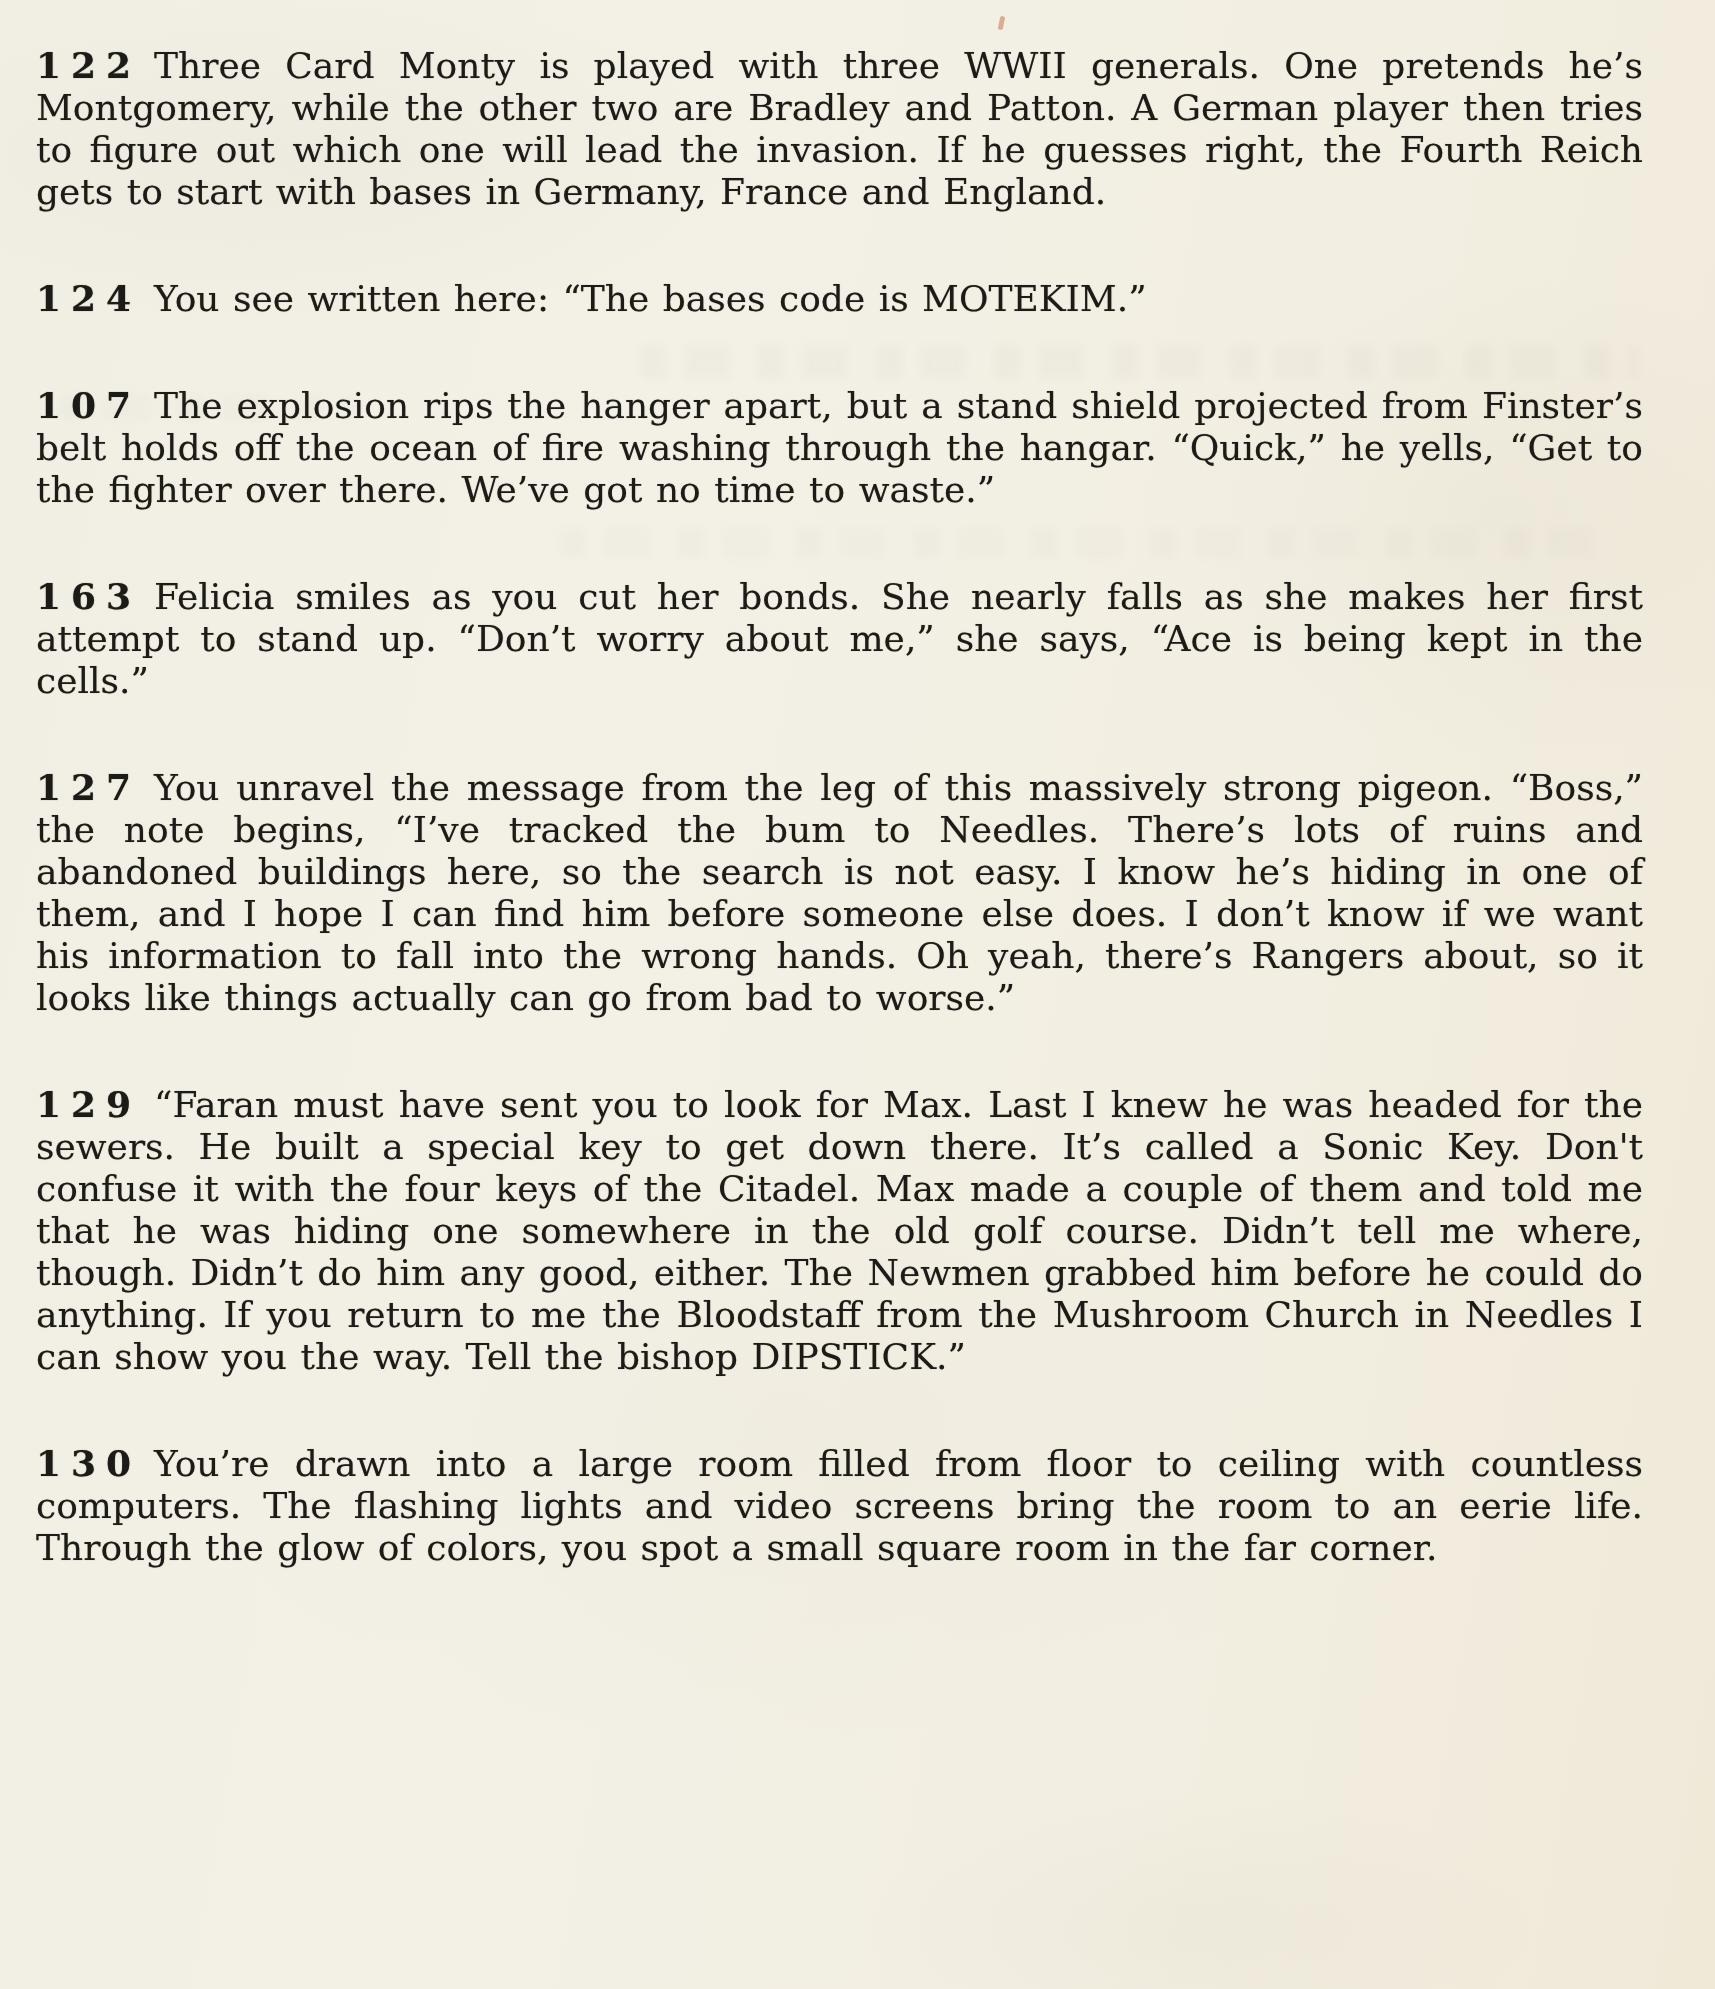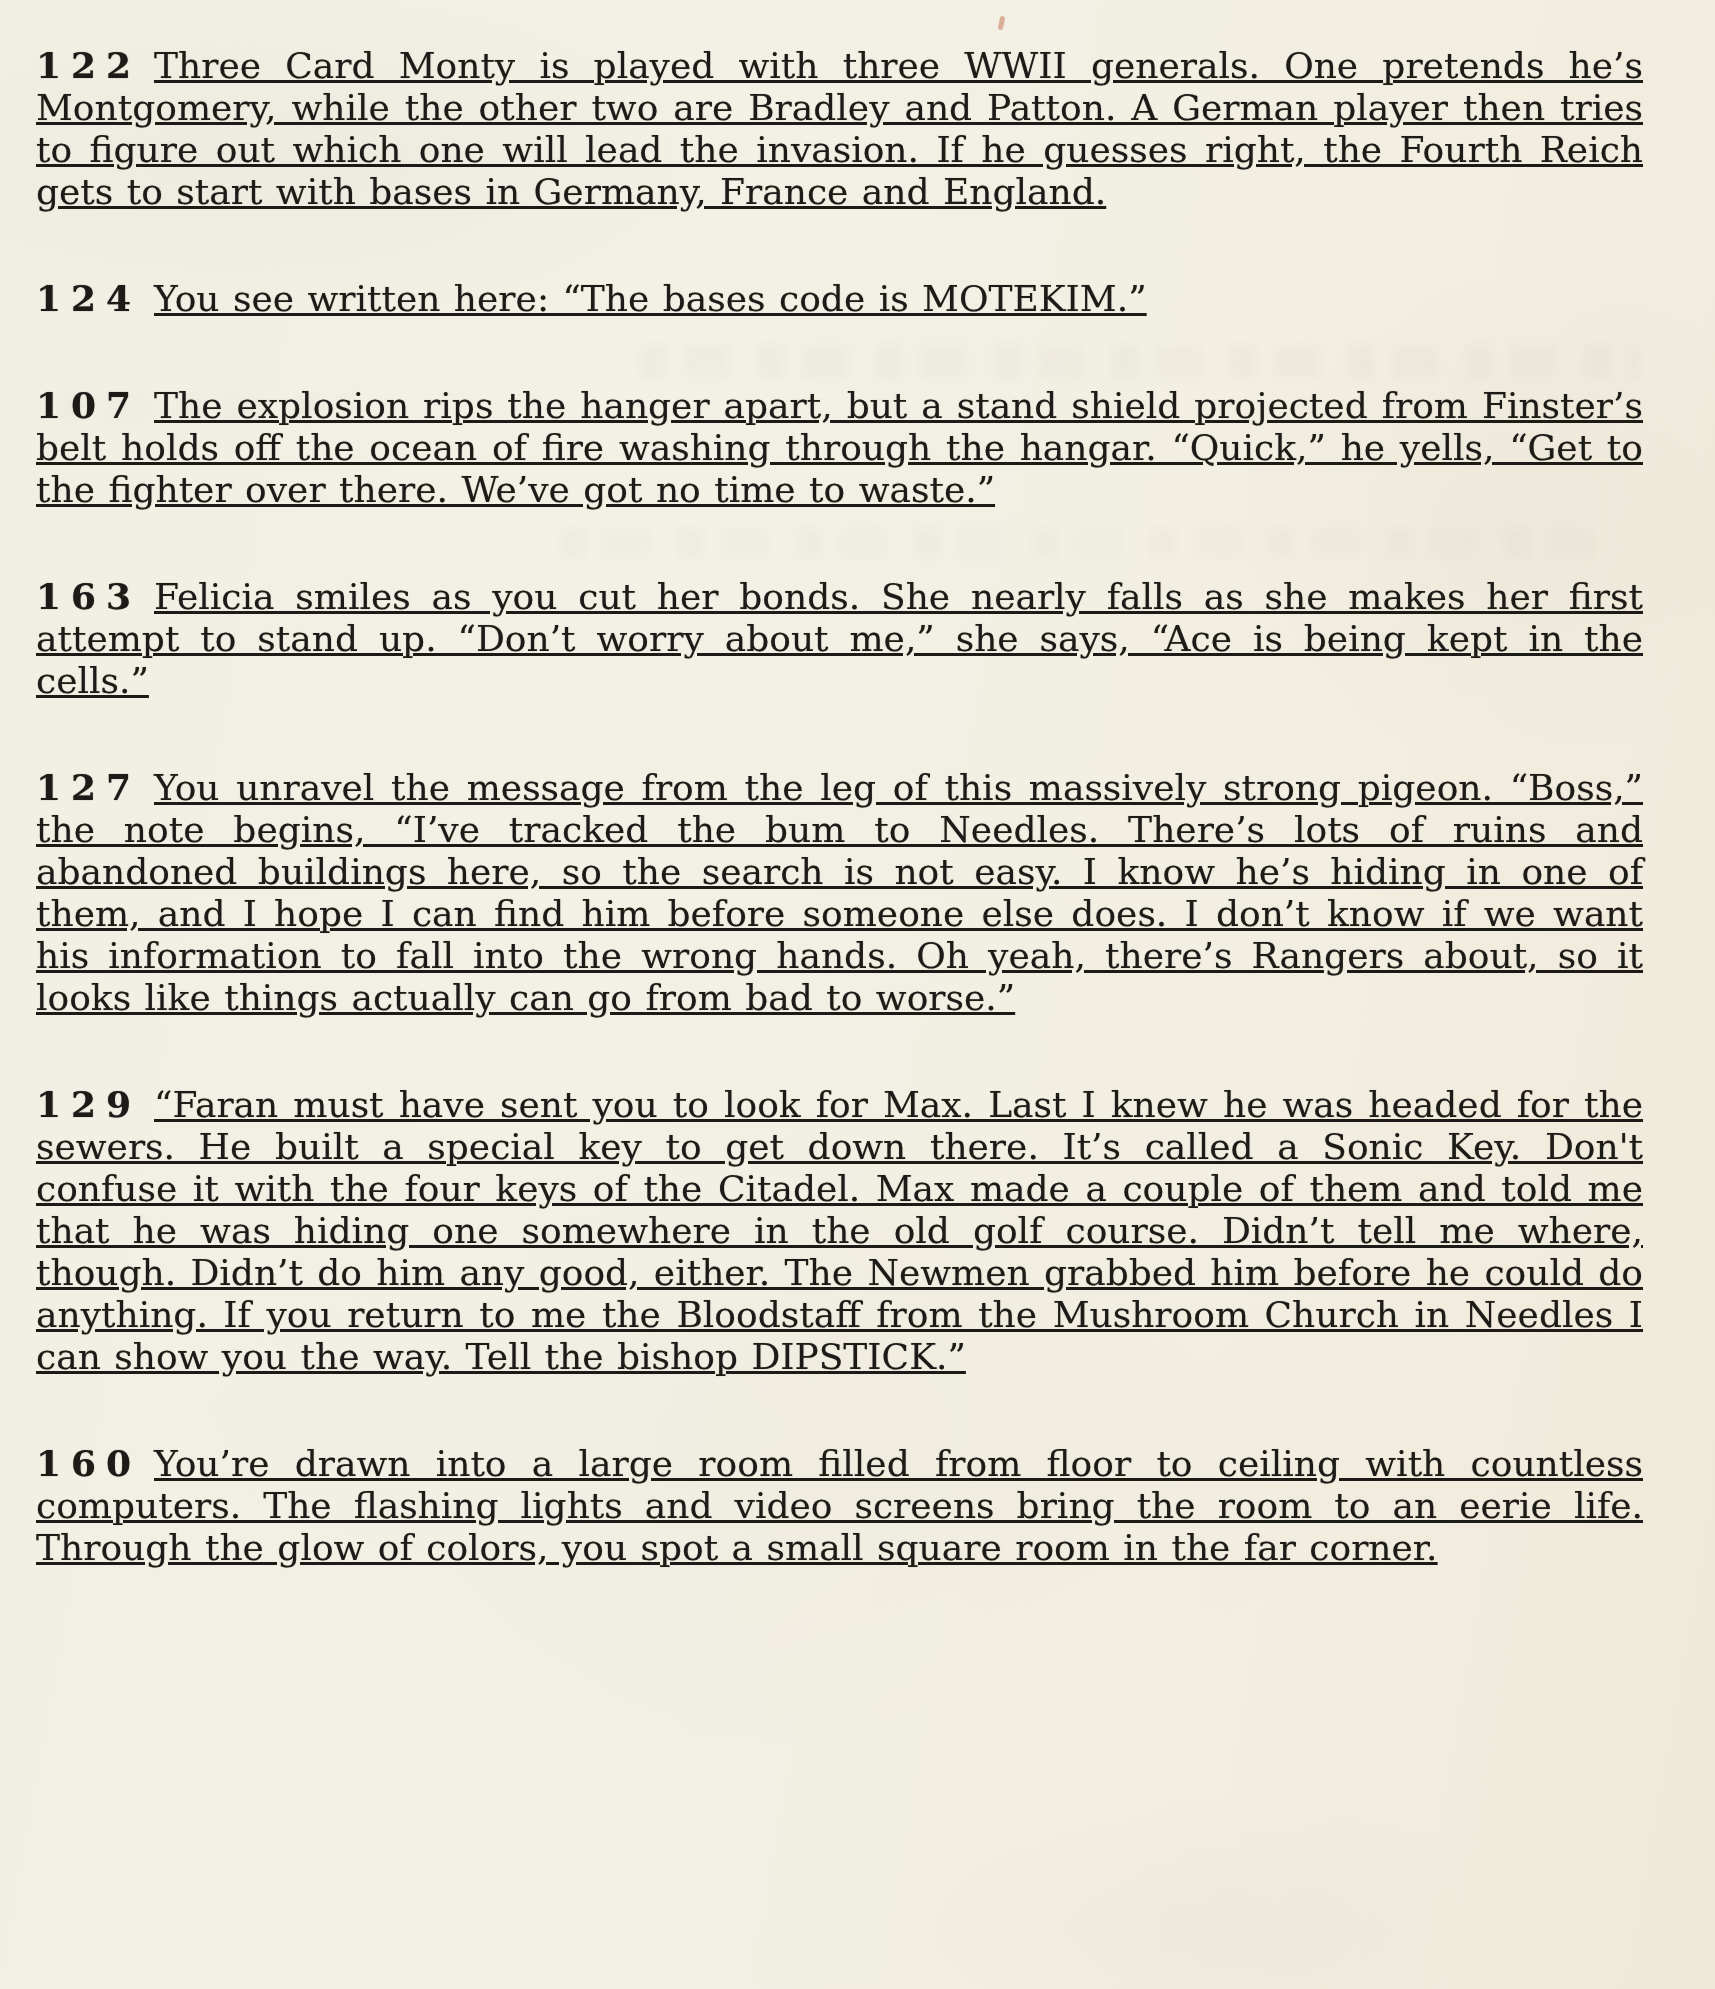--- a/index.html
+++ b/index.html
@@ -35,21 +35,20 @@
       radial-gradient(ellipse 900px 480px at 45% 72%, rgba(140, 120, 80, 0.025), transparent 70%),
       radial-gradient(ellipse 500px 200px at 70% 97%, rgba(120, 105, 70, 0.03), transparent 70%);
   }
 
   .para {
     position: relative;
     text-align: justify;
     margin: 0 8px 64px 0;
     text-shadow: 0 0 1px rgba(29, 27, 23, 0.4);
     word-spacing: 2px;
-    text-decoration: underline;
   }
 
   .para.sp-lg { margin-bottom: 140px; }
   .para:last-child { margin-bottom: 0; }
 
   .pnum {
     display: inline-block;
     width: 118px;
     font-weight: bold;
     letter-spacing: 10px;
@@ -103,15 +102,15 @@
 
   <article class="para"><span class="pnum">107</span><span class="ptext">The explosion rips the hanger apart, but a stand shield projected from Finster’s belt holds off the ocean of fire washing through the hangar. “Quick,” he yells, “Get to the fighter over there. We’ve got no time to waste.”</span></article>
 
   <article class="para"><span class="pnum">163</span><span class="ptext">Felicia smiles as you cut her bonds. She nearly falls as she makes her first attempt to stand up. “Don’t worry about me,” she says, “Ace is being kept in the cells.”</span></article>
 
   <article class="para"><span class="pnum">127</span><span class="ptext">You unravel the message from the leg of this massively strong pigeon. “Boss,” the note begins, “I’ve tracked the bum to Needles. There’s lots of ruins and abandoned buildings here, so the search is not easy. I know he’s hiding in one of them, and I hope I can find him before someone else does. I don’t know if we want his information to fall into the wrong hands. Oh yeah, there’s Rangers about, so it looks like things actually can go from bad to worse.”</span></article>
 
 
   <article class="para"><span class="pnum">129</span><span class="ptext">“Faran must have sent you to look for Max. Last I knew he was headed for the sewers. He built a special key to get down there. It’s called a Sonic Key. Don't confuse it with the four keys of the Citadel. Max made a couple of them and told me that he was hiding one somewhere in the old golf course. Didn’t tell me where, though. Didn’t do him any good, either. The Newmen grabbed him before he could do anything. If you return to me the Bloodstaff from the Mushroom Church in Needles I can show you the way. Tell the bishop DIPSTICK.”</span></article>
 
-  <article class="para"><span class="pnum">160</span><span class="ptext">You’re drawn into a large room filled from floor to ceiling with countless computers. The flashing lights and video screens bring the room to an eerie life. Through the glow of colors, you spot a small square room in the far corner.</span></article>
+  <article class="para"><span class="pnum">130</span><span class="ptext">You’re drawn into a large room filled from floor to ceiling with countless computers. The flashing lights and video screens bring the room to an eerie life. Through the glow of colors, you spot a small square room in the far corner.</span></article>
 
 </main>
 
 </body></html>

